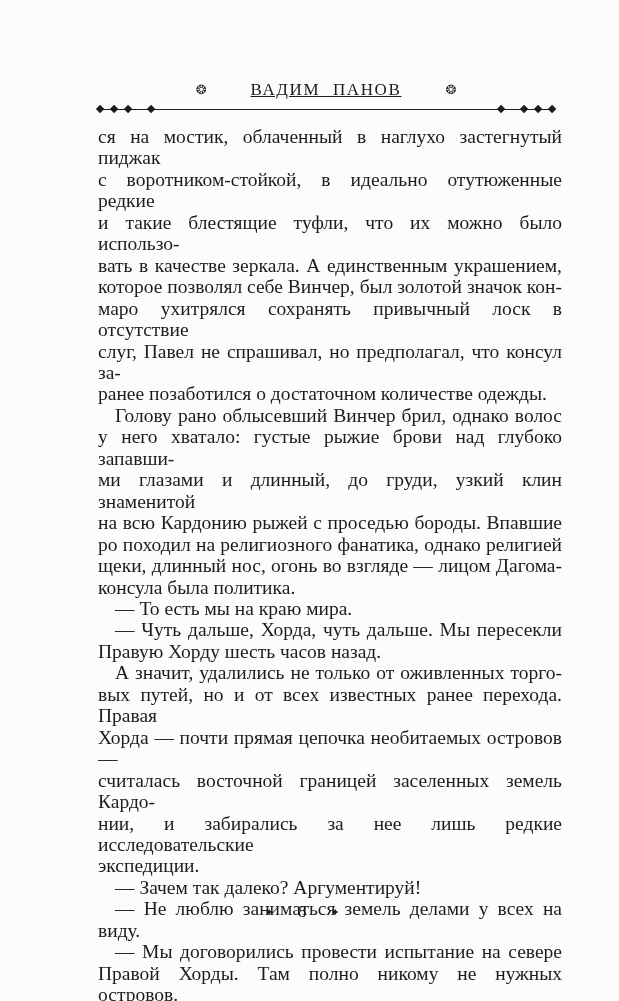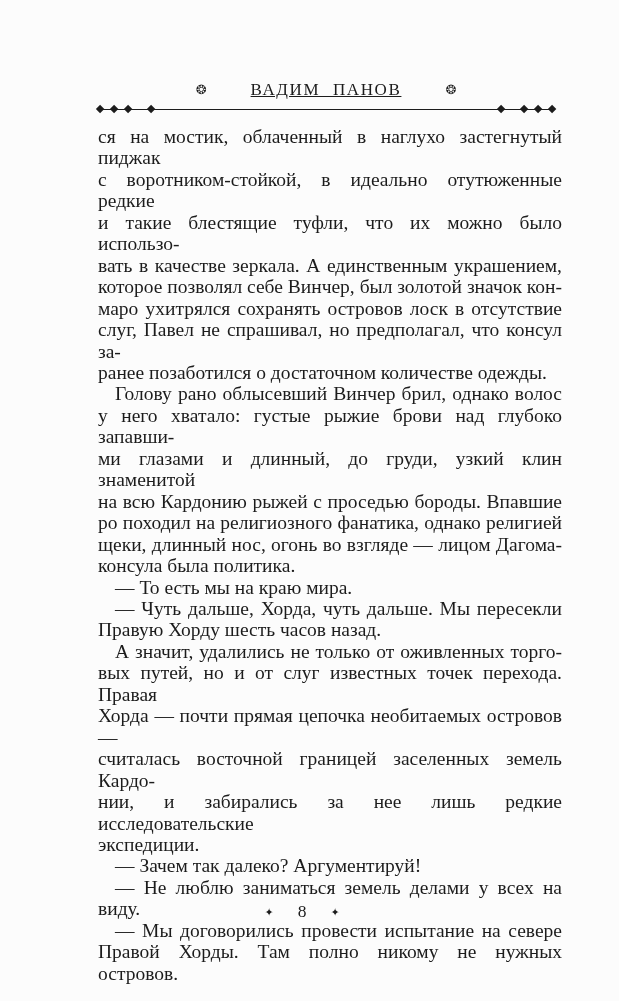--- a/index.html
+++ b/index.html
@@ -110,21 +110,21 @@
     <span class="diamond dr4"></span>
   </div>
 
   <div class="body-text">
       <div class="paragraph">
         <div class="text-line">ся на мостик, облаченный в наглухо застегнутый пиджак</div>
         <div class="text-line">с воротником-стойкой, в идеально отутюженные редкие</div>
         <div class="text-line">и такие блестящие туфли, что их можно было использо-</div>
         <div class="text-line">вать в качестве зеркала. А единственным украшением,</div>
         <div class="text-line">которое позволял себе Винчер, был золотой значок кон-</div>
-        <div class="text-line">маро ухитрялся сохранять островов лоск в отсутствие</div>
+        <div class="text-line">маро ухитрялся сохранять привычный лоск в отсутствие</div>
         <div class="text-line">слуг, Павел не спрашивал, но предполагал, что консул за-</div>
         <div class="text-line last-line">ранее позаботился о достаточном количестве одежды.</div>
       </div>
       <div class="paragraph">
         <div class="text-line indented">Голову рано облысевший Винчер брил, однако волос</div>
         <div class="text-line">у него хватало: густые рыжие брови над глубоко запавши-</div>
         <div class="text-line">ми глазами и длинный, до груди, узкий клин знаменитой</div>
         <div class="text-line">на всю Кардонию рыжей с проседью бороды. Впавшие</div>
         <div class="text-line">ро походил на религиозного фанатика, однако религией</div>
         <div class="text-line">щеки, длинный нос, огонь во взгляде — лицом Дагома-</div>
@@ -132,21 +132,21 @@
       </div>
       <div class="paragraph">
         <div class="text-line last-line indented">— То есть мы на краю мира.</div>
       </div>
       <div class="paragraph">
         <div class="text-line indented">— Чуть дальше, Хорда, чуть дальше. Мы пересекли</div>
         <div class="text-line last-line">Правую Хорду шесть часов назад.</div>
       </div>
       <div class="paragraph">
         <div class="text-line indented">А значит, удалились не только от оживленных торго-</div>
-        <div class="text-line">вых путей, но и от слуг известных точек перехода. Правая</div>
+        <div class="text-line">вых путей, но и от всех известных ранее перехода. Правая</div>
         <div class="text-line">Хорда — почти прямая цепочка необитаемых островов —</div>
         <div class="text-line">считалась восточной границей заселенных земель Кардо-</div>
         <div class="text-line">нии, и забирались за нее лишь редкие исследовательские</div>
         <div class="text-line last-line">экспедиции.</div>
       </div>
       <div class="paragraph">
         <div class="text-line last-line indented">— Зачем так далеко? Аргументируй!</div>
       </div>
       <div class="paragraph">
         <div class="text-line last-line indented">— Не люблю заниматься земель делами у всех на виду.</div>

